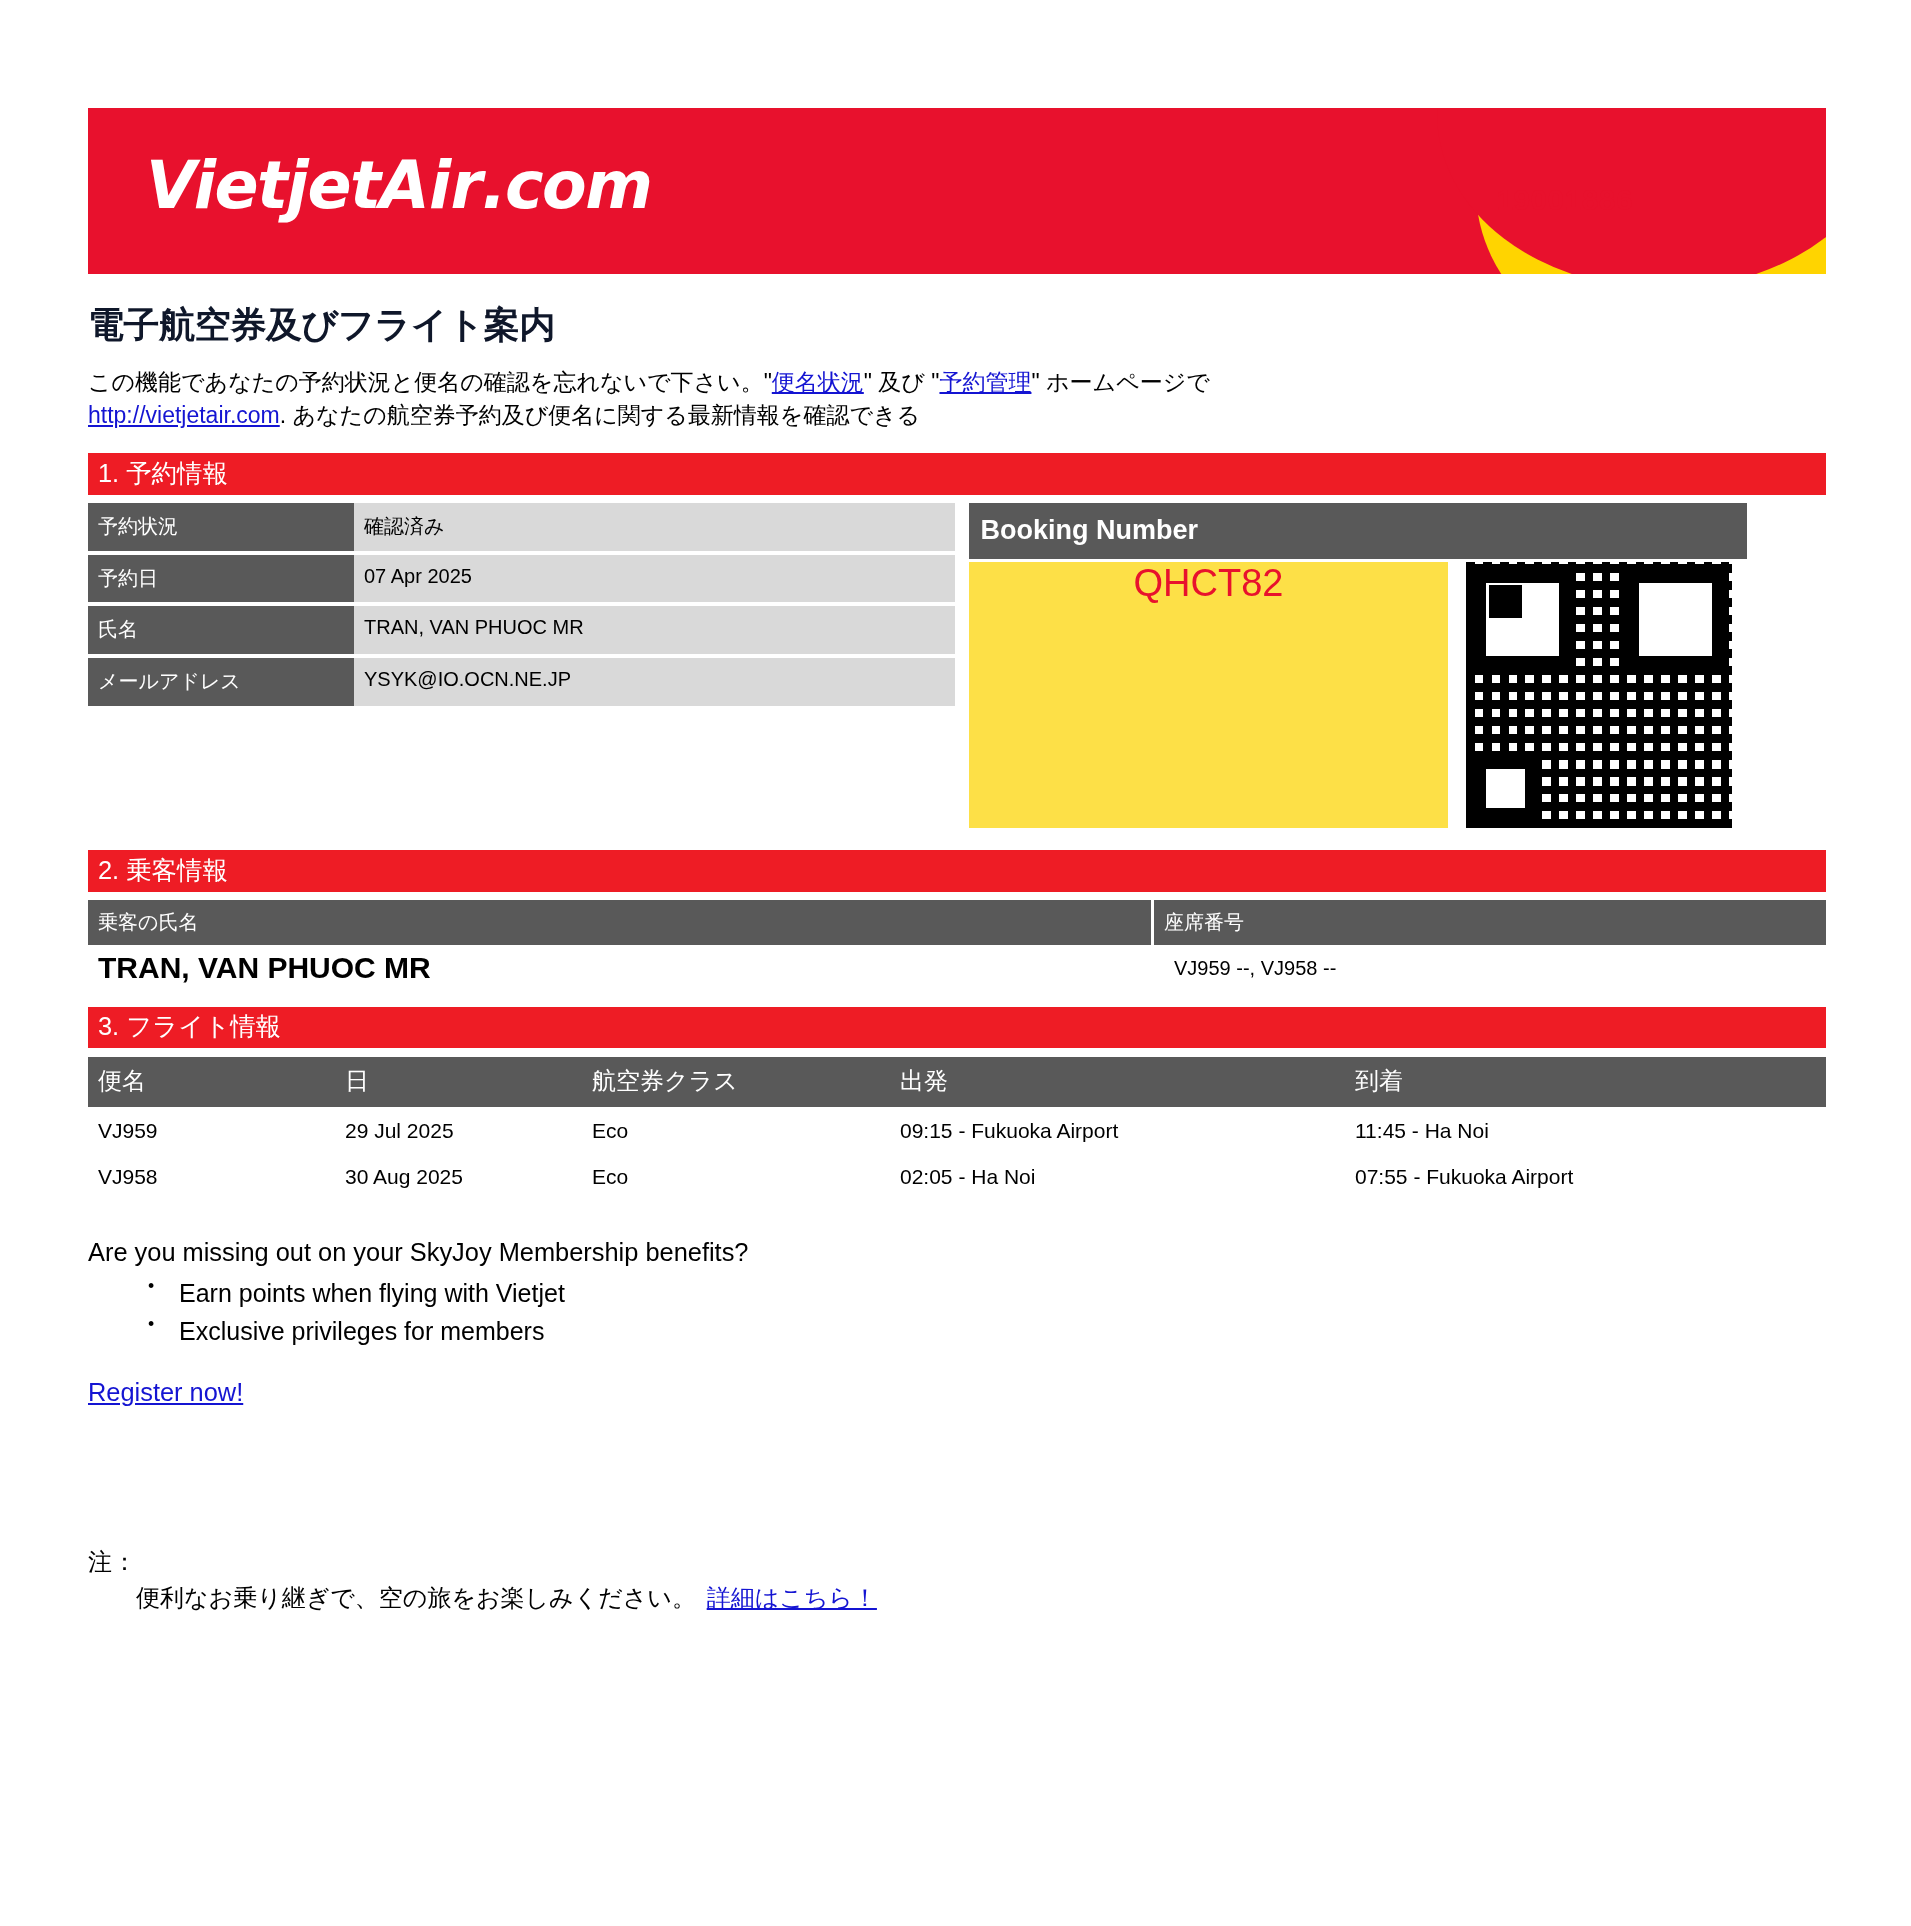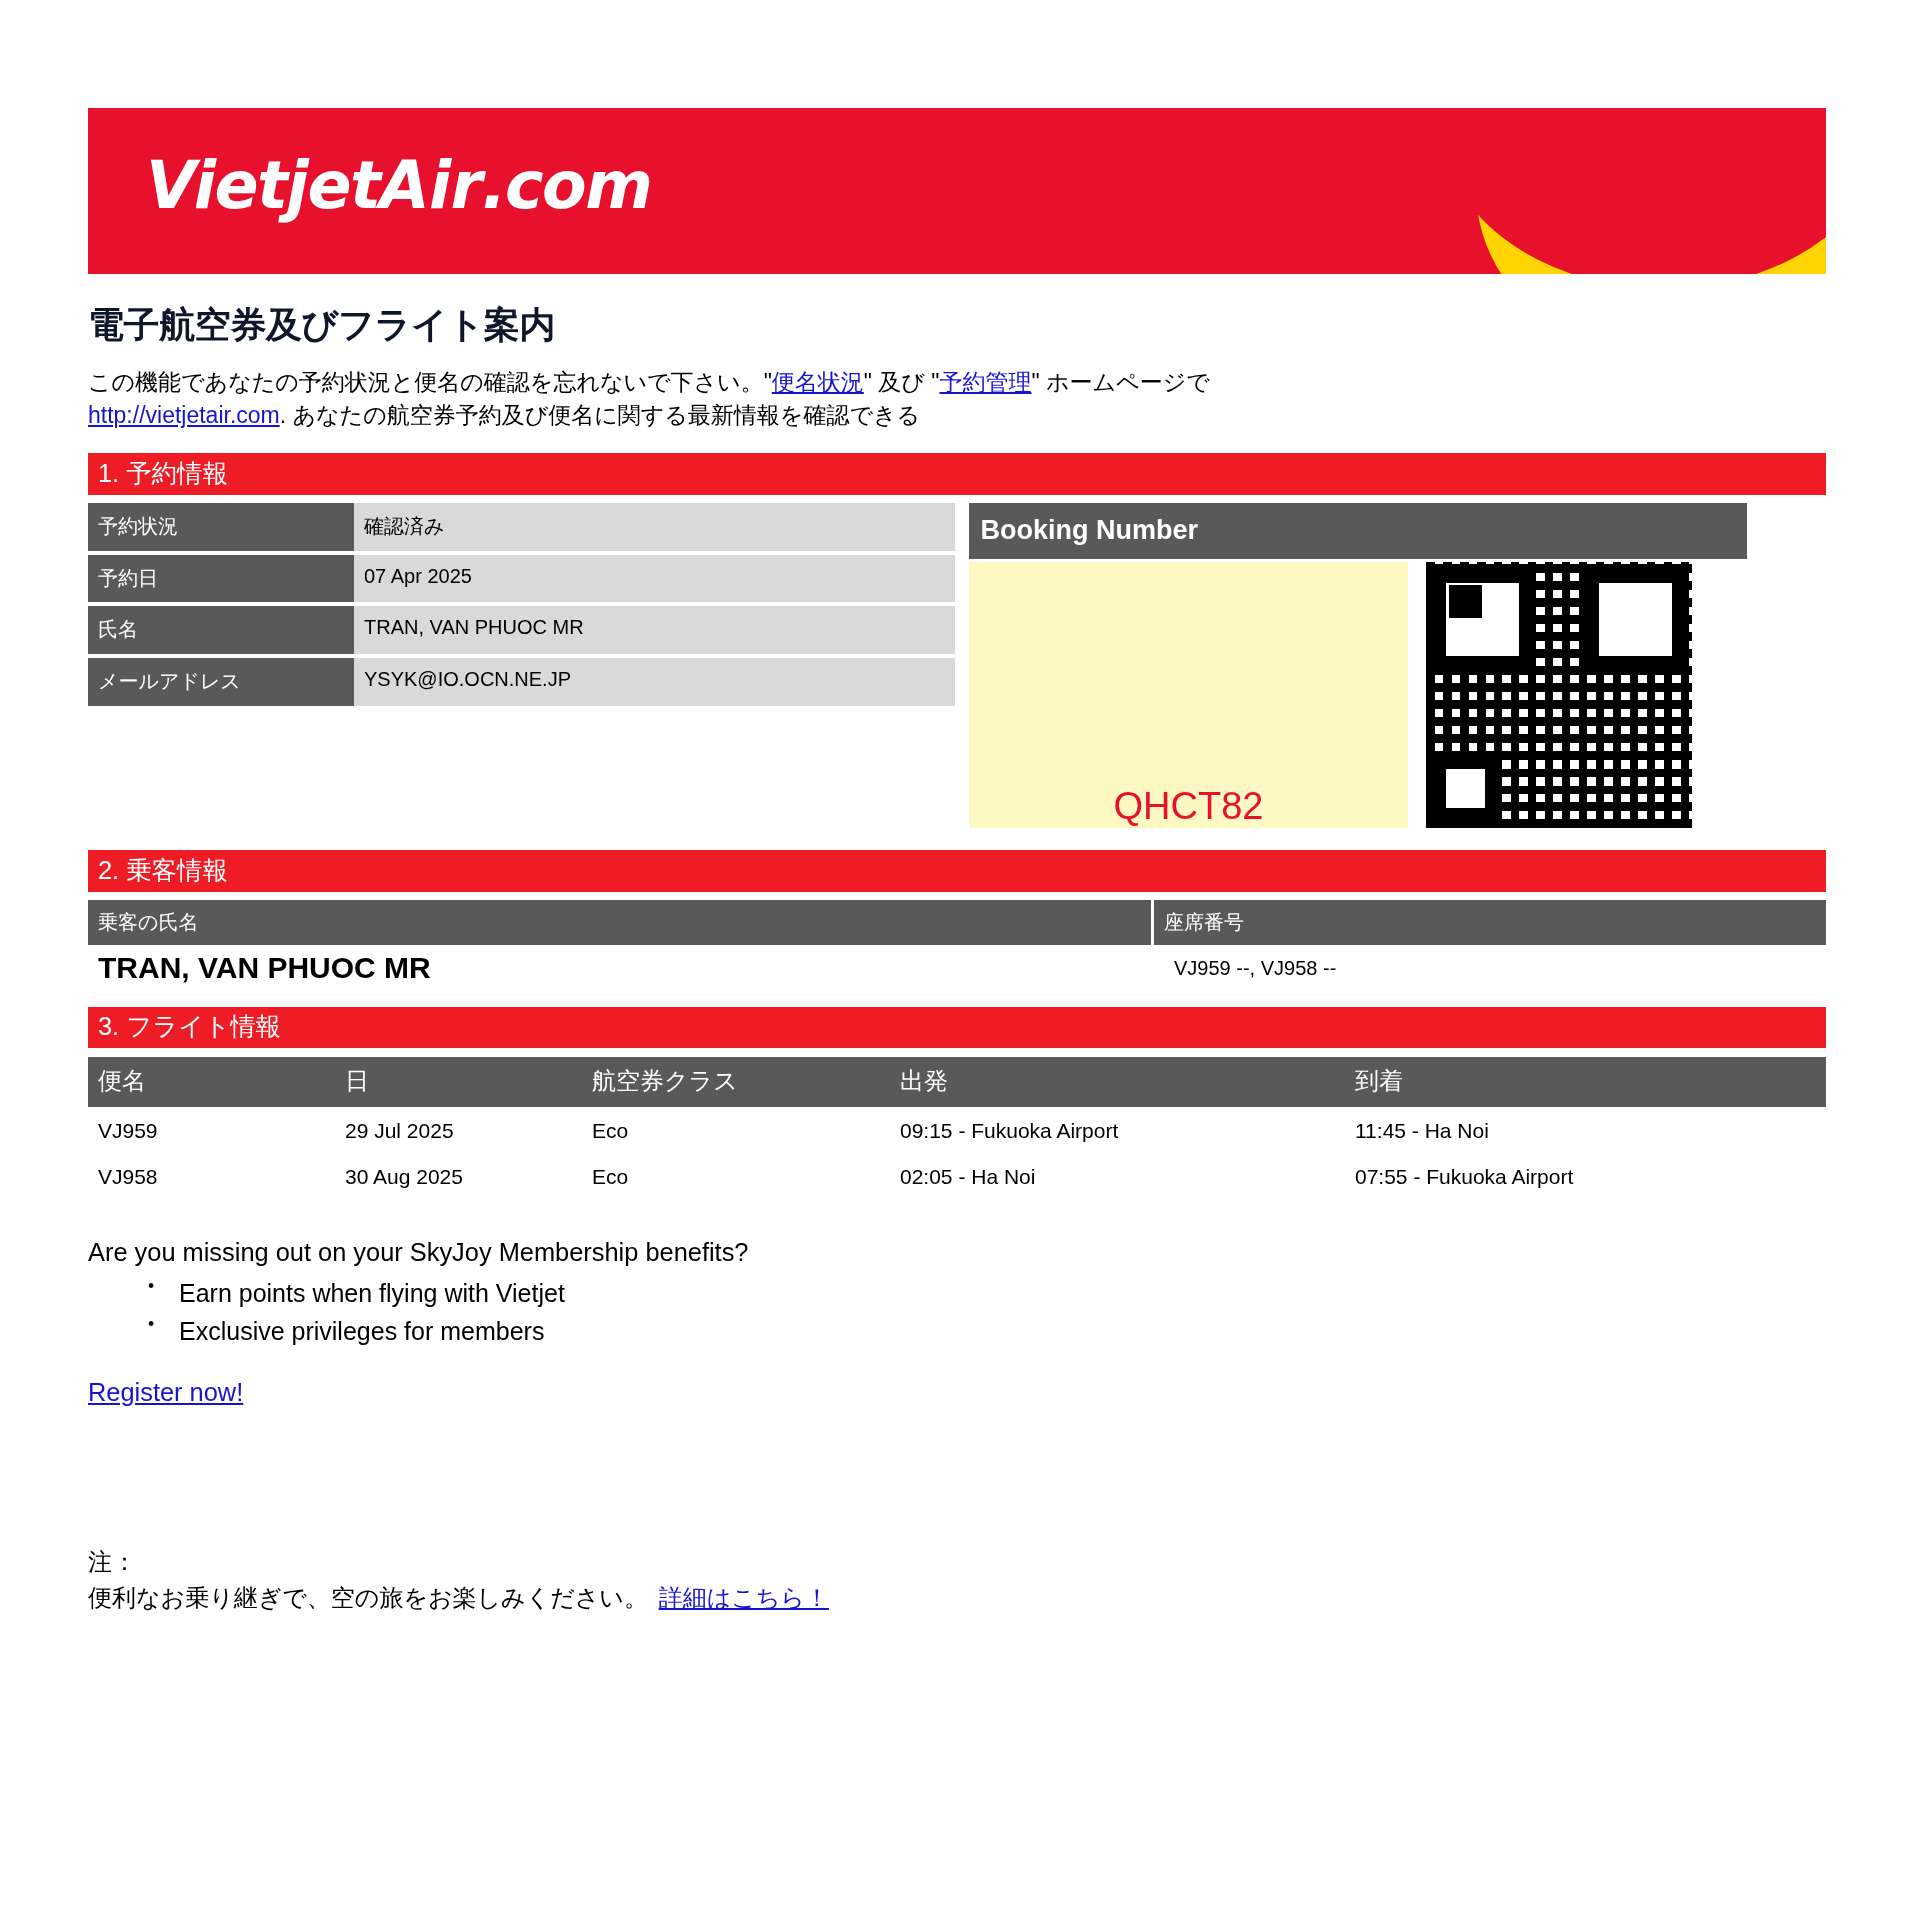--- a/index.html
+++ b/index.html
@@ -149,24 +149,24 @@
     font-size: 27px;
     font-weight: bold;
     padding: 11.6px 0 13px 11.6px;
   }
   .bn-body {
     display: flex;
     margin-top: 3.9px;
     align-items: stretch;
   }
   .bn-code-box {
-    width: 439px;
-    background: #fef9c3;
-    display: flex;
-    align-items: flex-end;
+    width: 479px;
+    background: #fde047;
+    display: flex;
+    align-items: flex-start;
     justify-content: center;
     min-height: 262px;
   }
   .bn-code {
     color: #e8112d;
     font-size: 38px;
     font-weight: normal;
   }
   .qr {
     margin-left: 17.7px;
@@ -290,20 +290,21 @@
   .note-wrap {
     margin-top: 139px;
   }
   .note-label {
     font-size: 24px;
     letter-spacing: 0.4px;
   }
   .note-text {
     margin-top: 3.9px;
     font-size: 24px;
+    margin-left: 48px;
   }
   .note-text a {
     color: #1414d2;
     text-decoration: underline;
     margin-left: 10.8px;
   }
 </style>
 </head>
 <body>
 

